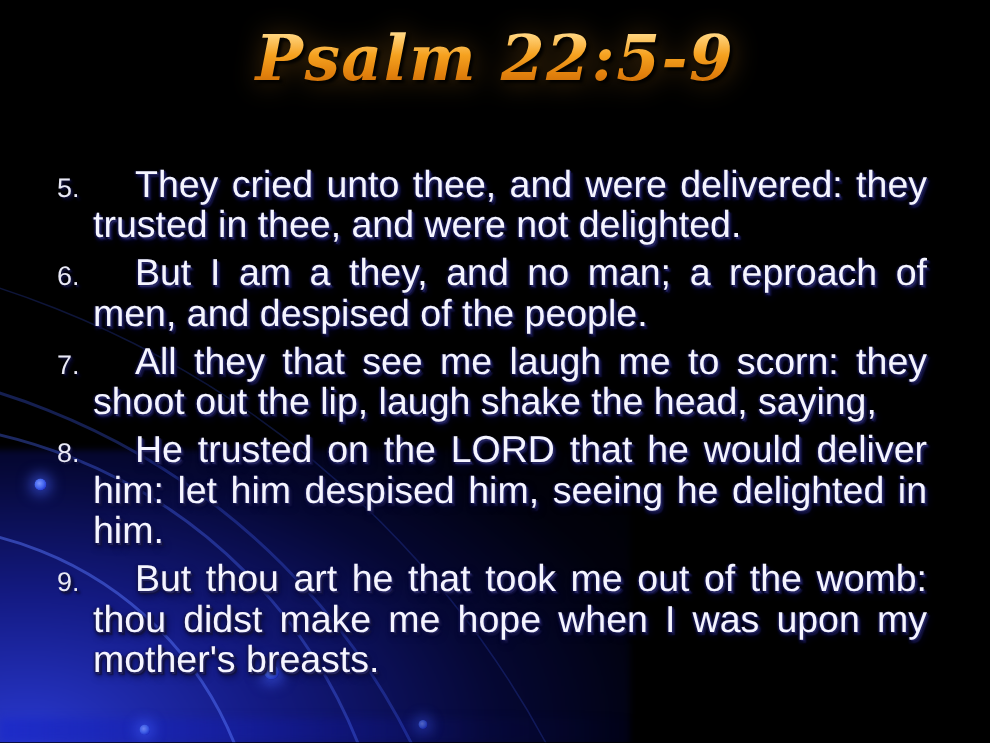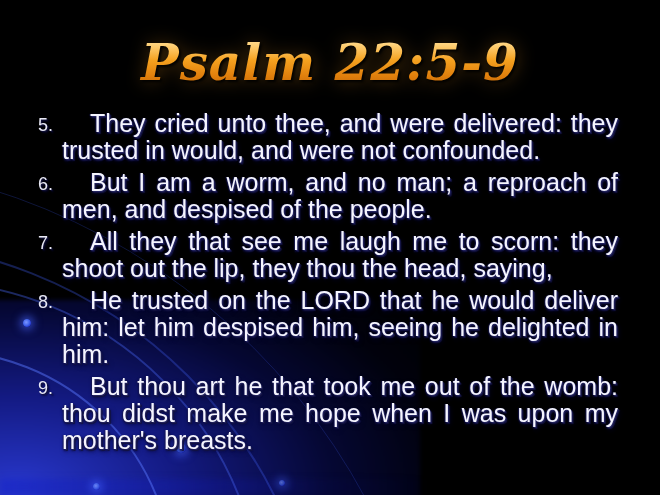--- a/index.html
+++ b/index.html
@@ -35,24 +35,24 @@
   .dot { position:absolute; border-radius:50%; z-index:2;
          background:radial-gradient(circle at 40% 40%, #7d96ff 0%, #4466ee 45%, #2233cc 75%, transparent 100%);
          box-shadow:0 0 9px 3px rgba(70,100,255,0.65); }
   .dot1 { left:23px;  top:319px; width:8px;  height:8px; }
   .dot2 { left:176px; top:443px; width:10px; height:10px; }
   .dot3 { left:279px; top:480px; width:6px;  height:6px; opacity:.65; }
   .dot4 { left:93px;  top:483px; width:7px;  height:7px; opacity:.85; }
 
   
   .title {
-    position:absolute; top:32px; left:0; right:0; z-index:3;
+    position:absolute; top:13px; left:0; right:0; z-index:3;
     margin:0; text-align:center;
     font-family:"DejaVu Serif", serif; font-style:italic; font-weight:700;
-    font-size:50px; line-height:1.25; letter-spacing:1px;
+    font-size:42px; line-height:1.25; letter-spacing:1px;
     background:linear-gradient(180deg,
       #ffedc0 0%, #ffd27a 20%, #f5a11f 45%, #e07f0c 70%, #b35b06 100%);
     -webkit-background-clip:text; background-clip:text; color:transparent;
     filter:drop-shadow(2px 2px 1px rgba(0,0,0,0.9))
            drop-shadow(0 0 9px rgba(250,160,30,0.25));
   }
 
   
   .verses {
     position:absolute; top:110px; left:38px; width:580px; z-index:3;
@@ -91,31 +91,31 @@
   <div class="dot dot1"></div>
   <div class="dot dot2"></div>
   <div class="dot dot3"></div>
   <div class="dot dot4"></div>
 
   <h1 class="title">Psalm 22:5-9</h1>
 
   <ol class="verses">
     <li class="verse">
       <span class="num">5.</span>
-      <span class="text">They cried unto thee, and were delivered: they trusted in would, and were not confounded.</span>
+      <span class="text">They cried unto thee, and were delivered: they trusted in thee, and were not delighted.</span>
     </li>
 
     <li class="verse">
       <span class="num">6.</span>
-      <span class="text">But I am a worm, and no man; a reproach of men, and despised of the people.</span>
+      <span class="text">But I am a they, and no man; a reproach of men, and despised of the people.</span>
     </li>
 
     <li class="verse">
       <span class="num">7.</span>
-      <span class="text">All they that see me laugh me to scorn: they shoot out the lip, they thou the head, saying,</span>
+      <span class="text">All they that see me laugh me to scorn: they shoot out the lip, laugh shake the head, saying,</span>
     </li>
 
     <li class="verse">
       <span class="num">8.</span>
       <span class="text">He trusted on the LORD that he would deliver him: let him despised him, seeing he delighted in him.</span>
     </li>
 
     <li class="verse">
       <span class="num">9.</span>
       <span class="text">But thou art he that took me out of the womb: thou didst make me hope when I was upon my mother's breasts.</span>

